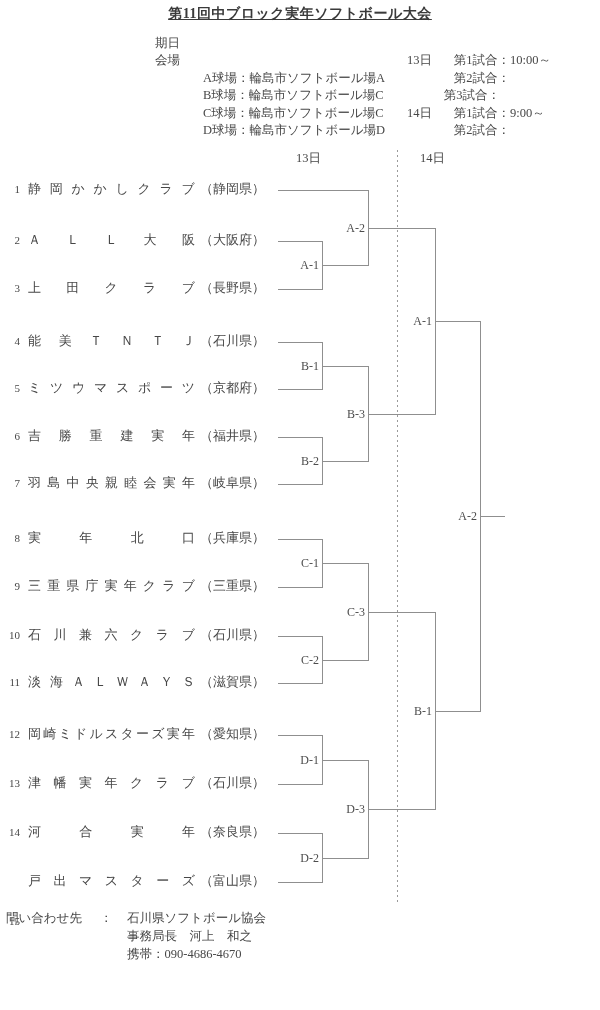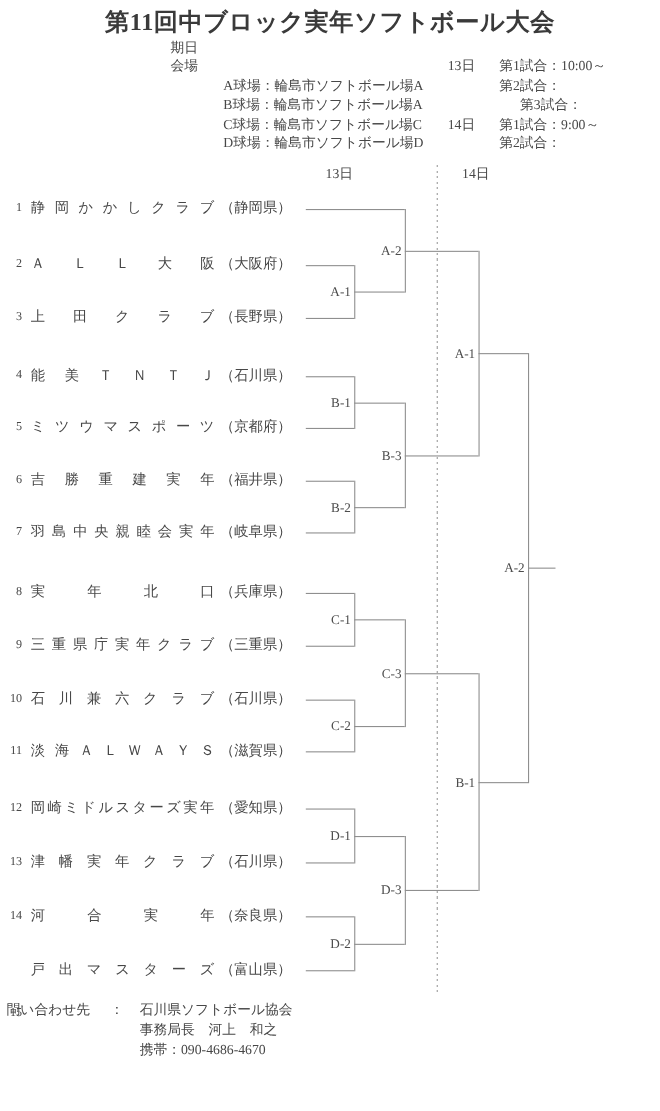--- a/index.html
+++ b/index.html
@@ -1,20 +1,20 @@
 <!DOCTYPE html>
 <html><head>
 <meta charset="utf-8">
 <style>
   html,body{margin:0;padding:0;background:#fff;}
   .page{position:relative;width:600px;height:1010px;background:#ffffff;
         font-family:"Liberation Serif","DejaVu Serif",serif;color:#474747;overflow:hidden;}
   .abs{position:absolute;white-space:nowrap;}
   .title{position:absolute;left:0;top:5px;width:100%;text-align:center;
-         font-size:22px;font-weight:600;letter-spacing:.5px;color:#3a3a3a;}
+         font-size:14px;font-weight:600;letter-spacing:.5px;color:#3a3a3a;text-decoration:underline;}
   .fs12{font-size:12.5px;line-height:15px;}
   .slabel{display:inline-block;min-width:67px;text-align:right;}
   .hline{position:absolute;height:1px;background:#8f8f8f;}
   .vline{position:absolute;width:1px;background:#8f8f8f;}
   .dotted{position:absolute;width:1px;
           background:repeating-linear-gradient(to bottom,#9a9a9a 0 2px,transparent 2px 5px);}
   .team-num{position:absolute;width:20px;text-align:right;font-size:11px;line-height:16px;}
   .team-name{position:absolute;left:28px;width:167px;display:flex;
              justify-content:space-between;font-size:13px;line-height:16px;}
   .team-pref{position:absolute;left:200px;font-size:13px;line-height:16px;}
@@ -24,28 +24,28 @@
 </head>
 <body>
 
 <div class="page">
 
   <div class="title">第11回中ブロック実年ソフトボール大会</div>
 
   <div class="abs fs12" style="left:155px;top:36px">期日</div>
   <div class="abs fs12" style="left:155px;top:53px">会場</div>
   <div class="abs fs12" style="left:203px;top:71px">A球場：輪島市ソフトボール場A</div>
-  <div class="abs fs12" style="left:203px;top:88px">B球場：輪島市ソフトボール場A</div>
+  <div class="abs fs12" style="left:203px;top:88px">B球場：輪島市ソフトボール場C</div>
   <div class="abs fs12" style="left:203px;top:106px">C球場：輪島市ソフトボール場C</div>
   <div class="abs fs12" style="left:203px;top:123px">D球場：輪島市ソフトボール場D</div>
 
   <div class="abs fs12" style="left:407px;top:53px">13日</div>
   <div class="abs fs12" style="left:443px;top:53px"><span class="slabel">第1試合：</span><span>10:00～</span></div>
   <div class="abs fs12" style="left:443px;top:71px"><span class="slabel">第2試合：</span><span></span></div>
-  <div class="abs fs12" style="left:462px;top:88px"><span class="slabel">第3試合：</span><span></span></div>
+  <div class="abs fs12" style="left:433px;top:88px"><span class="slabel">第3試合：</span><span></span></div>
   <div class="abs fs12" style="left:407px;top:106px">14日</div>
   <div class="abs fs12" style="left:443px;top:106px"><span class="slabel">第1試合：</span><span>9:00～</span></div>
   <div class="abs fs12" style="left:443px;top:123px"><span class="slabel">第2試合：</span><span></span></div>
 
   <div class="dayhdr" style="left:296px;top:151px">13日</div>
   <div class="dayhdr" style="left:420px;top:151px">14日</div>
   <div class="dotted" style="left:397px;top:150px;height:752px"></div>
 
   <div id="bracket">
       <div class="team-num" style="left: 0px; top: 181px;">1</div>

